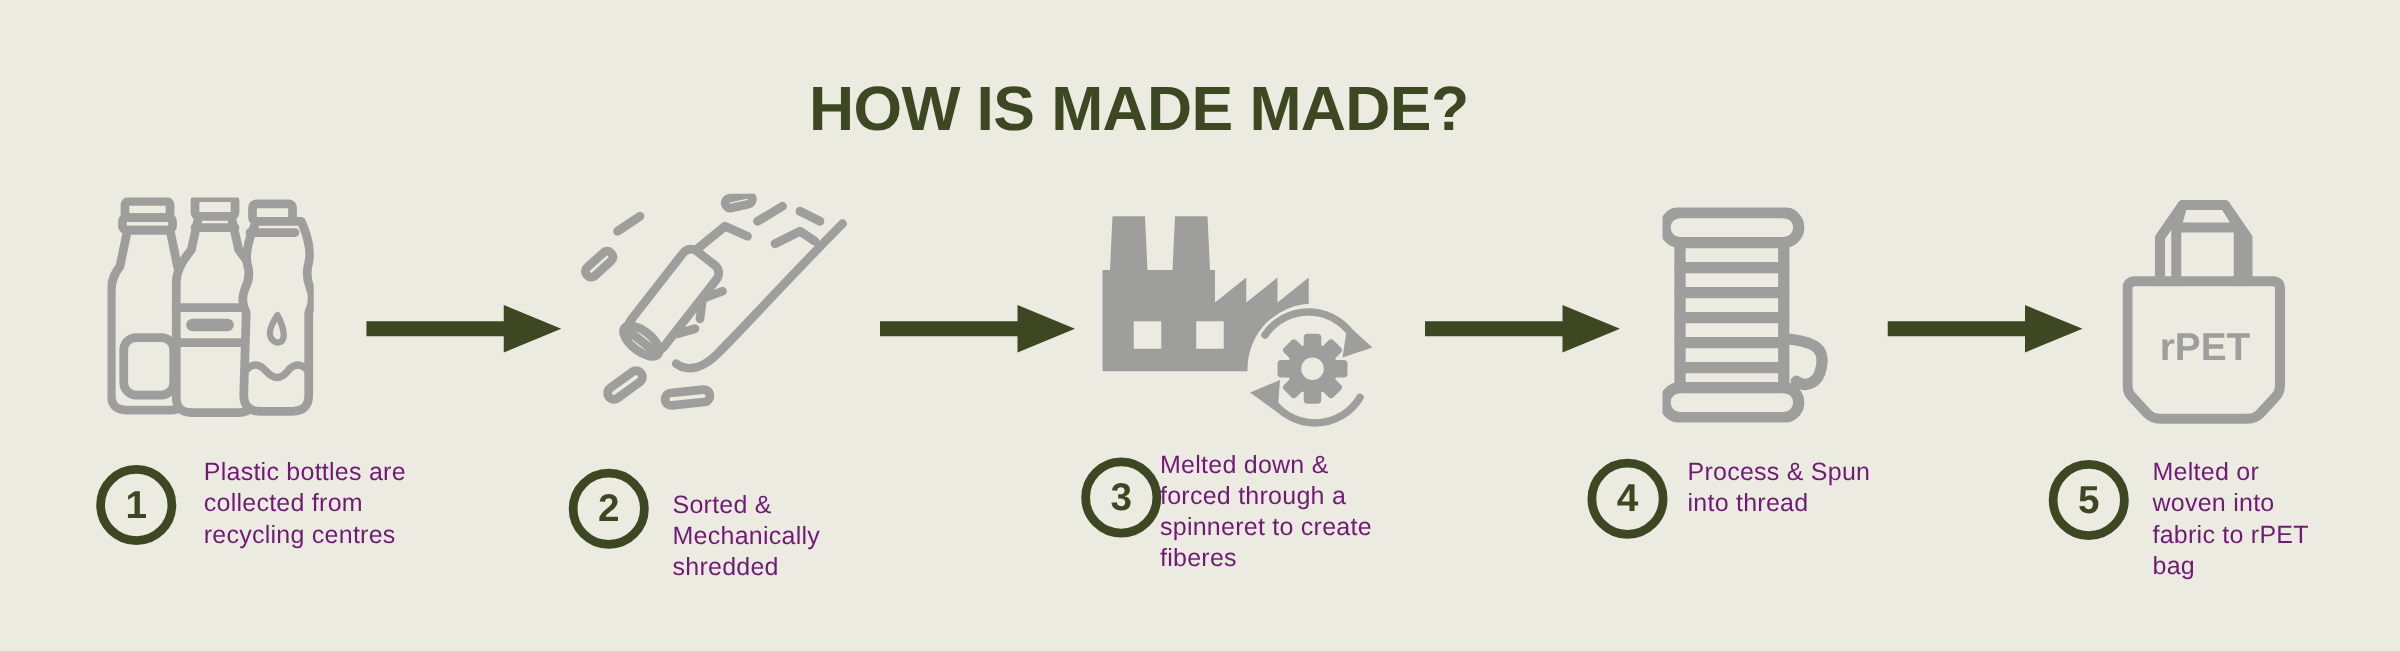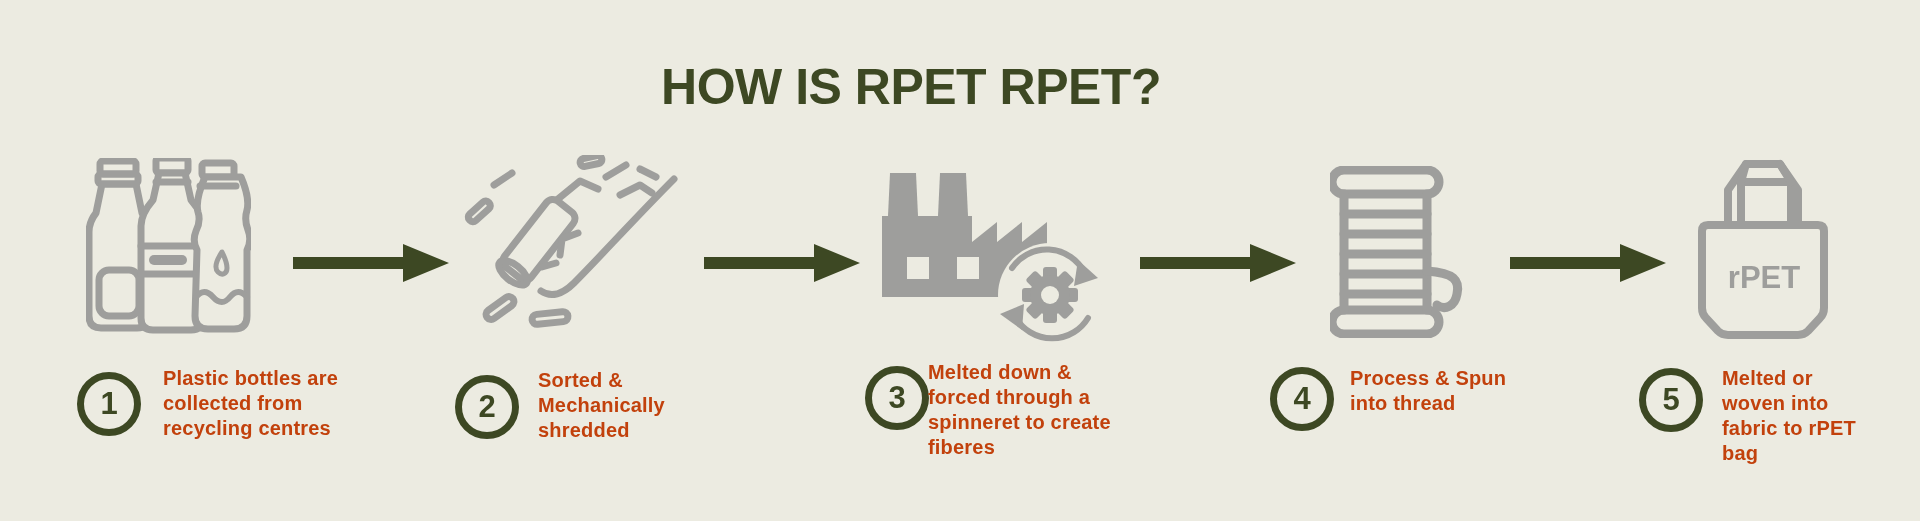--- a/index.html
+++ b/index.html
@@ -20,29 +20,29 @@
   .num{
     position:absolute;width:50px;height:50px;
     border:7px solid #3D4823;border-radius:50%;
     color:#3D4823;font-size:31px;font-weight:800;
     display:flex;align-items:center;justify-content:center;
     box-sizing:content-box;
   }
   .txt{
     position:absolute;
     font-size:20px;line-height:25px;letter-spacing:0.2px;
-    color:#c2410c;white-space:pre-line;font-weight:bold;
+    color:#701a75;white-space:pre-line;
   }
 </style>
 </head>
 <body>
 
 <div>
 
-  <div class="title">HOW IS RPET RPET?</div>
+  <div class="title">HOW IS MADE MADE?</div>
 
   <div>
     <svg class="icon" style="left:86px;top:158px" width="165" height="176" viewBox="0 0 165 176" fill="none" stroke="#9E9E9C" stroke-width="7" stroke-linecap="round" stroke-linejoin="round">
 
       <rect x="14" y="3" width="36" height="13" rx="3"></rect>
       <rect x="12" y="16" width="40" height="10" rx="3"></rect>
       <path d="M16,26 L10,55 Q3,64 3,74 L3,158 Q3,170 15,170 L51,170 Q63,170 63,158 L63,74 Q63,64 56,55 L50,26 Z"></path>
       <rect x="13" y="112" width="40" height="46" rx="10"></rect>
 
       <rect x="70" y="0" width="32" height="15" rx="3" fill="#ECEBE1"></rect>
@@ -81,21 +81,21 @@
         <ellipse cx="73" cy="124" rx="17" ry="8"></ellipse>
       </g>
       <rect x="6" y="52" width="26" height="9" rx="4" transform="rotate(-42 19 56)"></rect>
       <path d="M34,30 L52,18"></path>
       <path d="M118,78 L102,84 L100,100"></path>
       <path d="M96,108 L82,112"></path>
       <rect x="24" y="148" width="32" height="10" rx="5" transform="rotate(-36 40 153)"></rect>
       <rect x="72" y="158" width="36" height="10" rx="5" transform="rotate(-6 90 163)"></rect>
     </svg>
     <div class="num" style="left:455px;top:375px">2</div>
-    <div class="txt" style="left:538px;top:368px">Sorted &amp;
+    <div class="txt" style="left:538px;top:392px">Sorted &amp;
 Mechanically
 shredded</div>
   </div>
 
   <svg class="arrow" style="left:704px;top:241px" width="158" height="44" viewBox="0 0 158 44">
     <polygon points="0,16 110,16 110,3 156,22 110,41 110,28 0,28" fill="#3D4823"></polygon>
   </svg>
 
   <div>
     <svg class="icon" style="left:876px;top:170px" width="230" height="180" viewBox="0 0 230 180">

